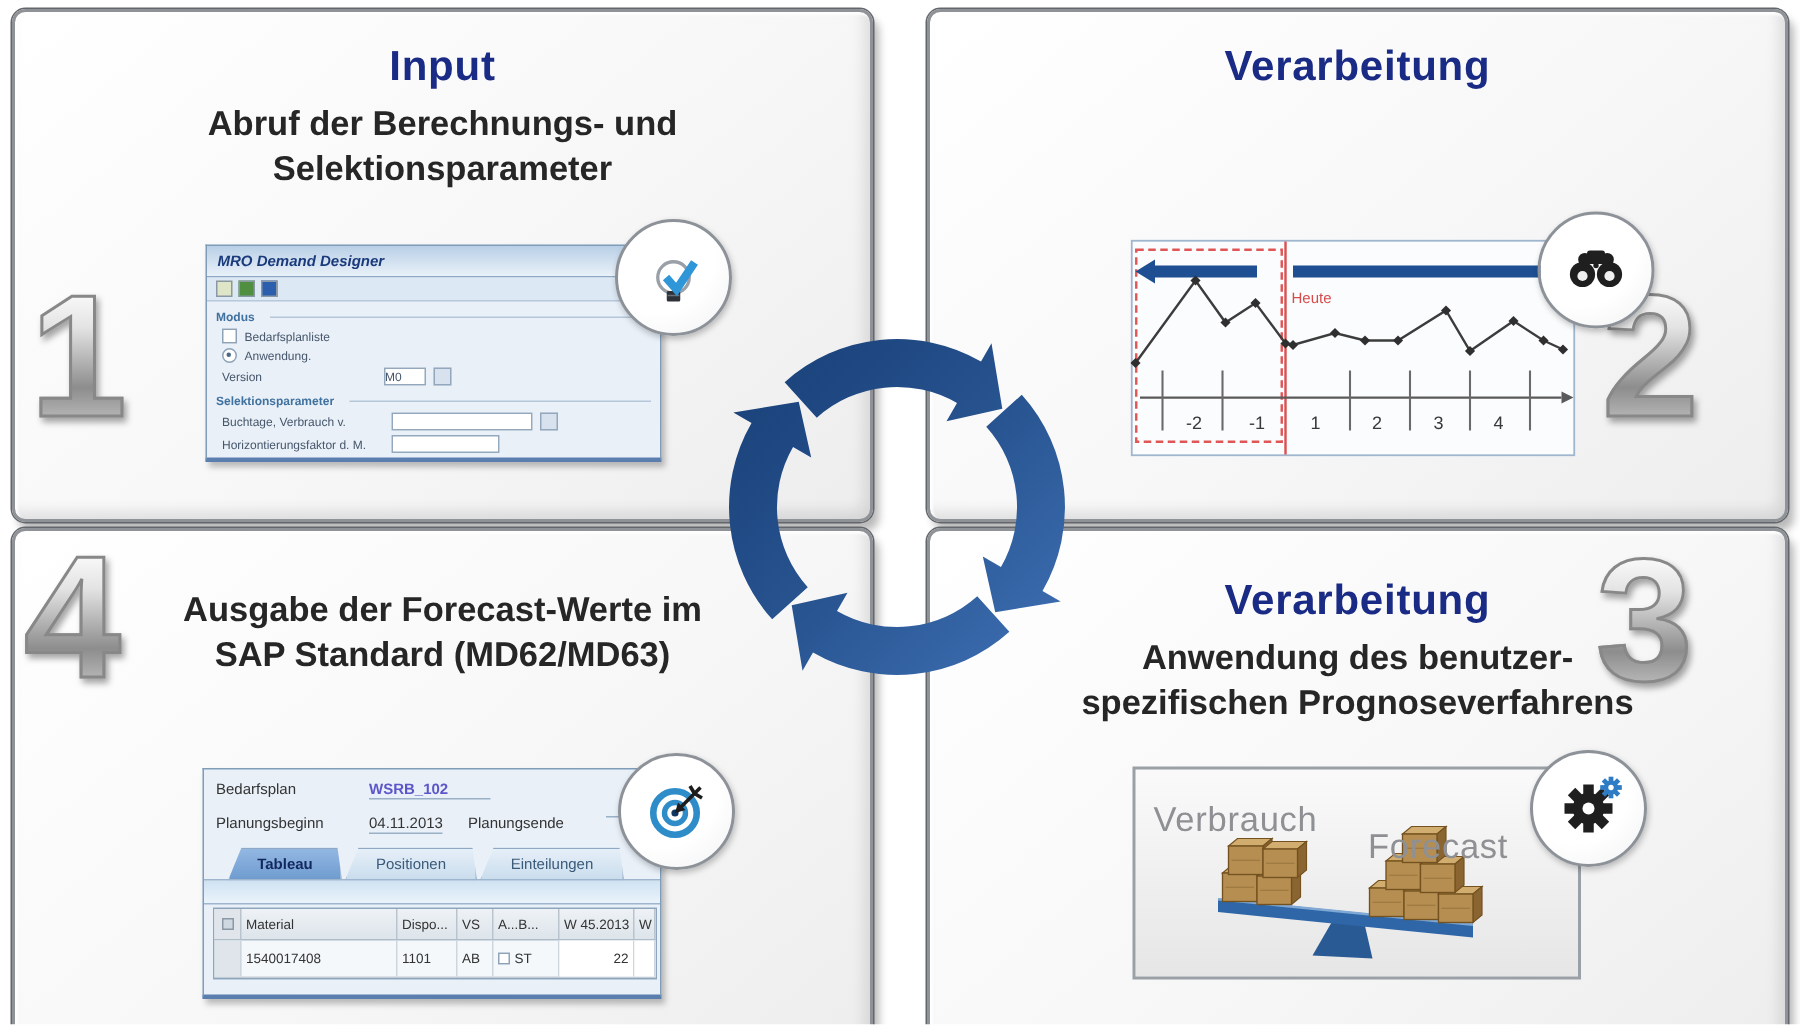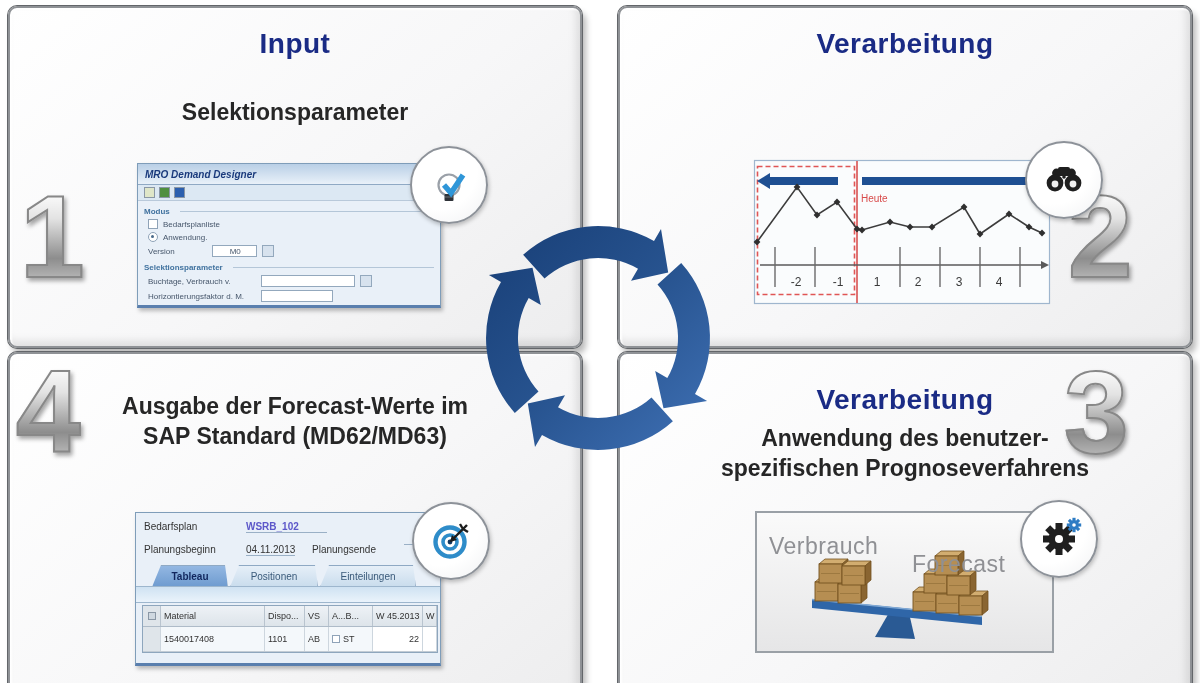--- a/index.html
+++ b/index.html
@@ -66,21 +66,21 @@
   #cycle{position:absolute;left:438px;top:178px;z-index:8;}
 </style>
 </head>
 <body>
 
 <div class="page">
 
   <section class="panel pad-top-a" style="left:8px;top:6px;">
     <h2 class="panel-title">Input</h2>
     <p class="panel-sub">
-      <br>
+      <span>Abruf der Berechnungs- und</span><br>
       <span>Selektionsparameter</span>
     </p>
     <div class="stepnum" style="left:10px;top:182px;">1</div>
 
     <div class="sapwin" style="left:127px;top:155px;width:302px;height:141px;">
       <div class="sap-titlebar">
         <span>MRO Demand Designer</span>
       </div>
       <div class="sap-toolbar">
         <div class="tb-ic" style="background:#dfe6c8;"></div>
@@ -94,21 +94,21 @@
       <div class="sap-row">
           <span class="cbox"></span>
         <span>Bedarfsplanliste</span>
         </div>
       <div class="sap-row">
           <span class="rad"></span>
         <span>Anwendung.</span>
         </div>
       <div class="sap-row">
           <span>Version</span>
-        <span class="inp" style="width:26px;margin-left:32px;font-size:8px;color:#46566b;display:flex;align-items:center;padding-left:17px;">M0</span>
+        <span class="inp" style="width:26px;margin-left:76px;font-size:8px;color:#46566b;display:flex;align-items:center;padding-left:0;">M0</span>
         <span class="inp" style="width:10px;background:#d7e2ee;"></span>
         </div>
       <div class="sap-sect">
           <b>Selektionsparameter</b>
           <i></i>
         </div>
       <div class="sap-row">
           <span style="width:108px;">Buchtage, Verbrauch  v.</span>
         <span class="inp" style="width:92px;"></span>
         <span class="inp" style="width:10px;background:#d7e2ee;"></span>

